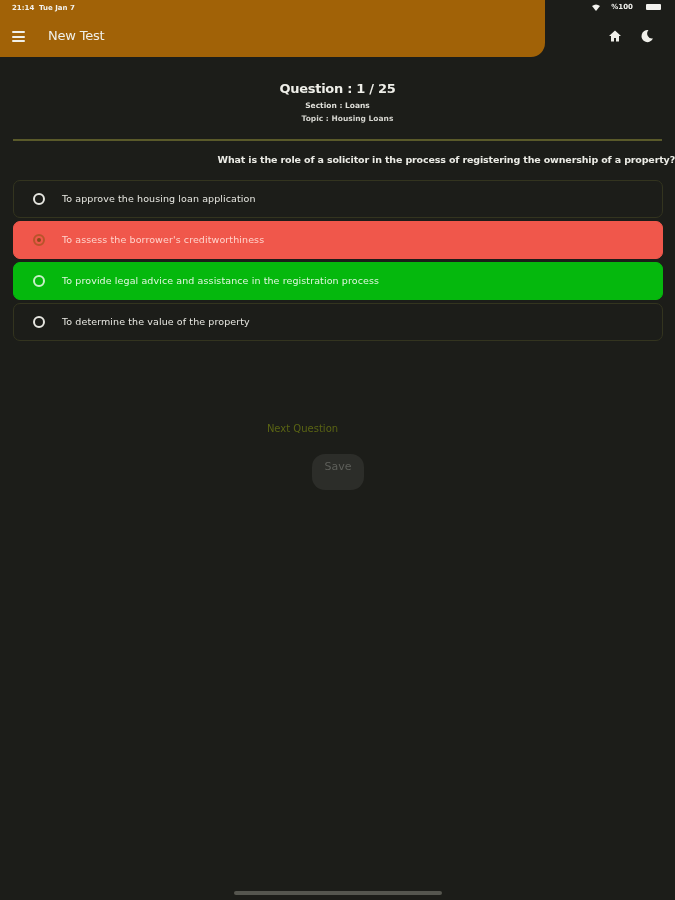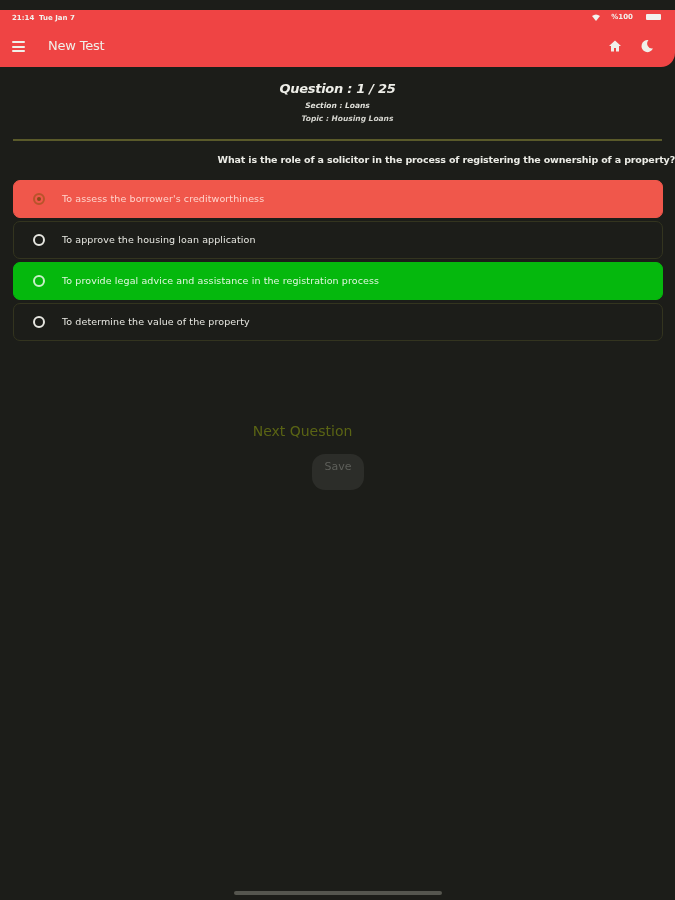--- a/index.html
+++ b/index.html
@@ -7,22 +7,22 @@
     width: 675px; height: 900px;
     background: #1c1d19;
     font-family: "DejaVu Sans", sans-serif;
     color: #e8e8e0;
     overflow: hidden;
   }
   .app { position: relative; width: 675px; height: 900px; background: #1c1d19; }
 
   
   .header {
-    position: absolute; left: 0; top: 10px; width: 675px; height: 57px;
-    background: #ef4444;
+    position: absolute; left: 0; top: 0; width: 545px; height: 57px;
+    background: #a16207;
     border-bottom-right-radius: 14px;
   }
   .statusbar {
     position: absolute; left: 0; top: 0; width: 675px; height: 16px;
     font-size: 7px; color: #f2f2ee; font-weight: bold;
   }
   .status-time { position: absolute; left: 12px; top: 4px; }
   .status-date { position: absolute; left: 39px; top: 4px; }
   .status-right { position: absolute; right: 14px; top: 3px; display: flex; align-items: center; gap: 11px; }
   .wifi-icon { width: 8px; height: 7px; position: relative; }
@@ -41,21 +41,21 @@
   }
   .menu-icon span { display: block; height: 2px; background: #f0f0ea; border-radius: 1px; }
   .title {
     position: absolute; left: 48px; top: 6px;
     font-size: 13px; color: #f0f0ea; letter-spacing: -0.2px;
   }
   .home-icon { position: absolute; left: 607px; top: 6px; width: 16px; height: 16px; cursor: pointer; }
   .moon-icon { position: absolute; left: 639px; top: 6px; width: 16px; height: 16px; cursor: pointer; }
 
   
-  .q-head { position: absolute; left: 0; top: 81px; width: 675px; text-align: center; font-style: italic; }
+  .q-head { position: absolute; left: 0; top: 81px; width: 675px; text-align: center; }
   .q-number { font-size: 13px; font-weight: bold; color: #eeeee8; letter-spacing: -0.3px; }
   .q-section { font-size: 7.5px; font-weight: bold; color: #e0e0da; margin-top: 5px; }
   .q-topic { font-size: 7.5px; font-weight: bold; color: #d4d4ce; margin-top: 4px; margin-left: 20px; }
   .divider {
     position: absolute; left: 13px; top: 139px; width: 649px; height: 2px;
     background: #5a5a2a;
   }
   .question-text {
     position: absolute; left: 0; top: 154px; width: 675px; text-align: right;
     font-size: 9.5px; font-weight: bold; color: #ececE6; letter-spacing: -0.15px;
@@ -96,21 +96,21 @@
     text-align: center;
   }
   .bulb-icon { position: absolute; left: 268px; top: 7px; width: 12px; height: 14px; }
   .explanation-text {
     position: absolute; left: 0; top: 28px; width: 548px;
     font-size: 8.2px; color: #eaeee0; letter-spacing: -0.25px; white-space: nowrap;
   }
 
   .next-link {
     position: absolute; left: 0; top: 423px; width: 605px; text-align: center;
-    font-size: 14px; color: #5a6414; cursor: pointer;
+    font-size: 10px; color: #5a6414; cursor: pointer;
   }
   .save-btn {
     position: absolute; left: 312px; top: 454px; width: 52px; height: 36px;
     border-radius: 13px; background: #2c2d29;
     font-size: 11px; color: #5e5f5a; text-align: center; line-height: 26px;
     cursor: pointer;
   }
   .home-indicator {
     position: absolute; left: 234px; top: 891px; width: 208px; height: 4px;
     border-radius: 2px; background: #55564f;
@@ -160,27 +160,27 @@
     <div class="q-number">Question : 1 / 25</div>
     <div class="q-section">Section : Loans</div>
     <div class="q-topic">Topic : Housing Loans</div>
   </div>
 
   <div class="divider"></div>
 
   <div class="question-text">What is the role of a solicitor in the process of registering the ownership of a property?</div>
 
   <div class="options">
+    <div class="option">
+      <span class="radio"></span>
+      <span class="option-label">To approve the housing loan application</span>
+    </div>
     <div class="option wrong">
       <span class="radio"></span>
       <span class="option-label">To assess the borrower's creditworthiness</span>
-    </div>
-    <div class="option">
-      <span class="radio"></span>
-      <span class="option-label">To approve the housing loan application</span>
     </div>
     <div class="option correct">
       <span class="radio"></span>
       <span class="option-label">To provide legal advice and assistance in the registration process</span>
     </div>
     <div class="option">
       <span class="radio"></span>
       <span class="option-label">To determine the value of the property</span>
     </div>
   </div>

